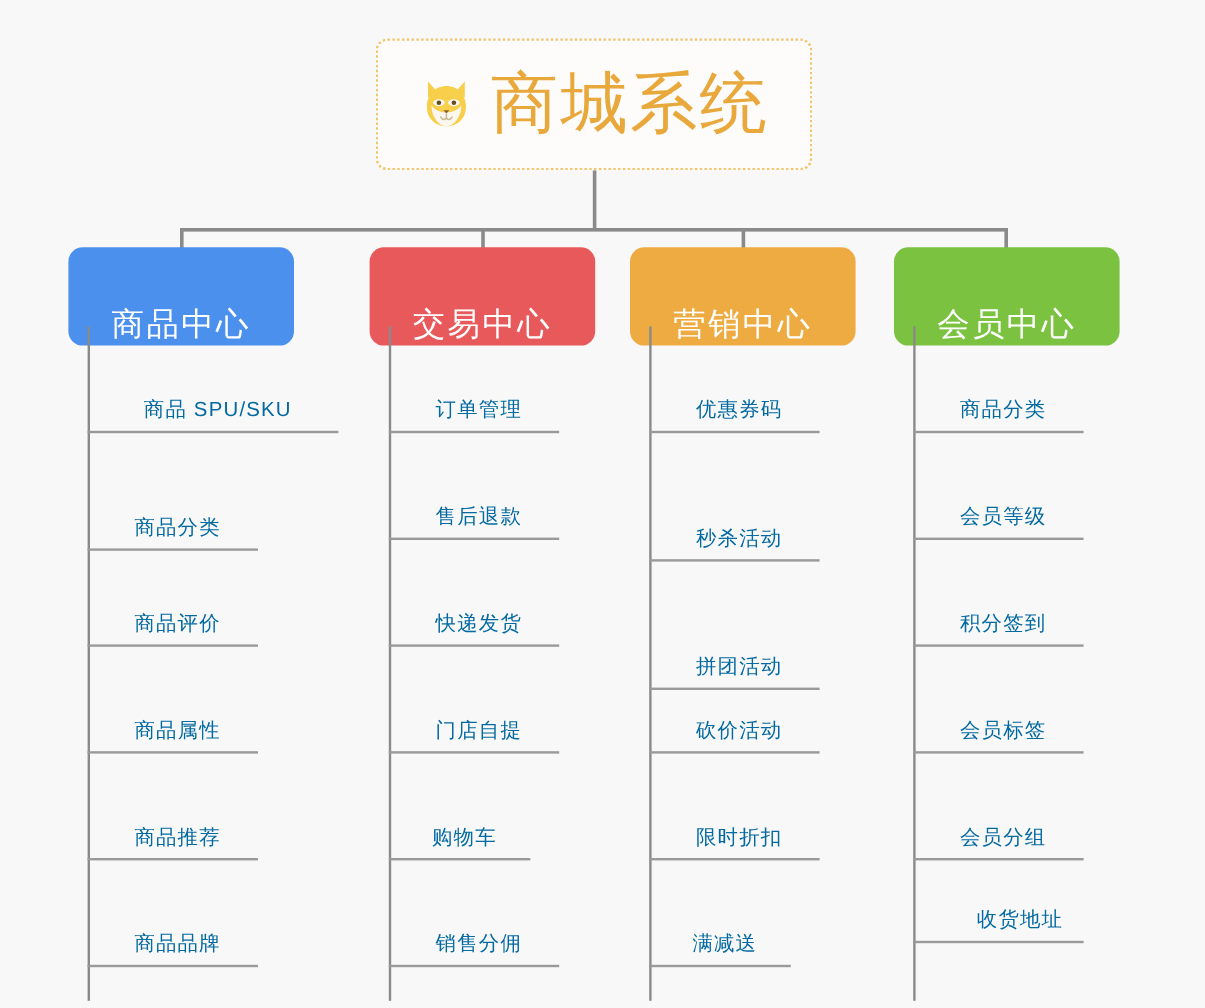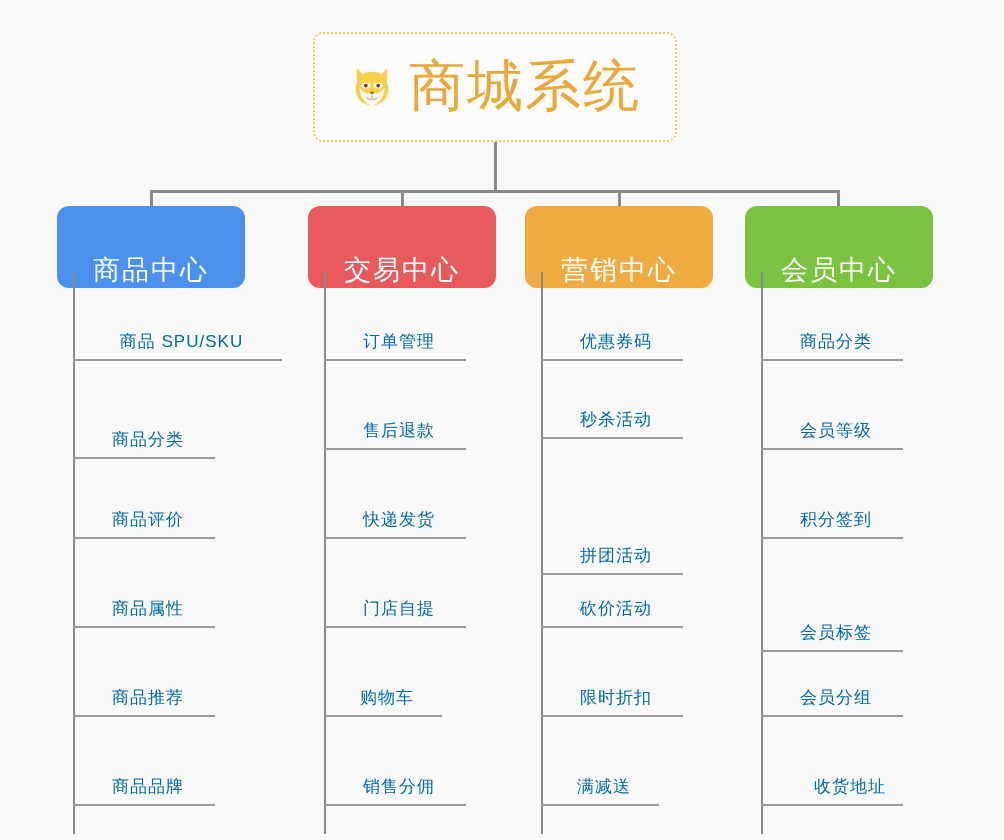--- a/index.html
+++ b/index.html
@@ -202,21 +202,21 @@
     <div class="leaf-item" style="top: 445px; width: 142px;">
       <span class="leaf-label">销售分佣</span>
     </div>
   </div>
 
   <div class="leaf-col" style="left:541px;">
     <div class="leaf-trunk" style="height: 562px; background: rgb(138, 138, 138);"></div>
     <div class="leaf-item" style="top: 0px; width: 142px;">
       <span class="leaf-label">优惠券码</span>
     </div>
-    <div class="leaf-item" style="top: 78px; width: 142px;">
+    <div class="leaf-item" style="top: 107px; width: 142px;">
       <span class="leaf-label">秒杀活动</span>
     </div>
     <div class="leaf-item" style="top: 178px; width: 142px; margin-top: 36px;">
       <span class="leaf-label">拼团活动</span>
     </div>
     <div class="leaf-item" style="top: 267px; width: 142px;">
       <span class="leaf-label">砍价活动</span>
     </div>
     <div class="leaf-item" style="top: 356px; width: 142px;">
       <span class="leaf-label">限时折扣</span>
@@ -230,24 +230,24 @@
     <div class="leaf-trunk" style="height: 562px; background: rgb(138, 138, 138);"></div>
     <div class="leaf-item" style="top: 0px; width: 142px;">
       <span class="leaf-label">商品分类</span>
     </div>
     <div class="leaf-item" style="top: 89px; width: 142px;">
       <span class="leaf-label">会员等级</span>
     </div>
     <div class="leaf-item" style="top: 178px; width: 142px;">
       <span class="leaf-label">积分签到</span>
     </div>
-    <div class="leaf-item" style="top: 267px; width: 142px; margin-top: 24px;">
+    <div class="leaf-item" style="top: 267px; width: 142px;">
       <span class="leaf-label">会员标签</span>
     </div>
     <div class="leaf-item" style="top: 356px; width: 142px;">
       <span class="leaf-label">会员分组</span>
     </div>
-    <div class="leaf-item" style="top: 445px; width: 142px; padding-left: 28px;">
+    <div class="leaf-item" style="top: 425px; width: 142px; padding-left: 28px;">
       <span class="leaf-label">收货地址</span>
     </div>
   </div>
 
 </div>
 
 </body></html>

